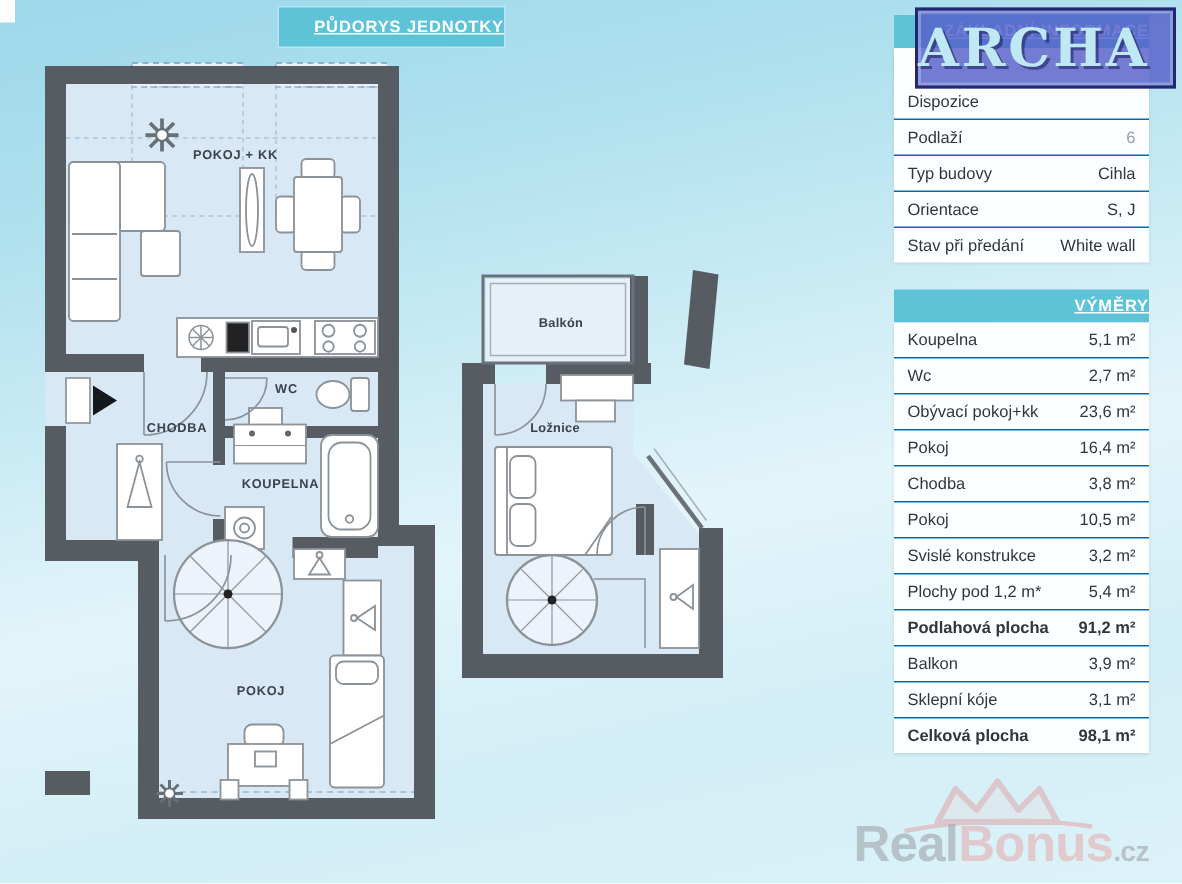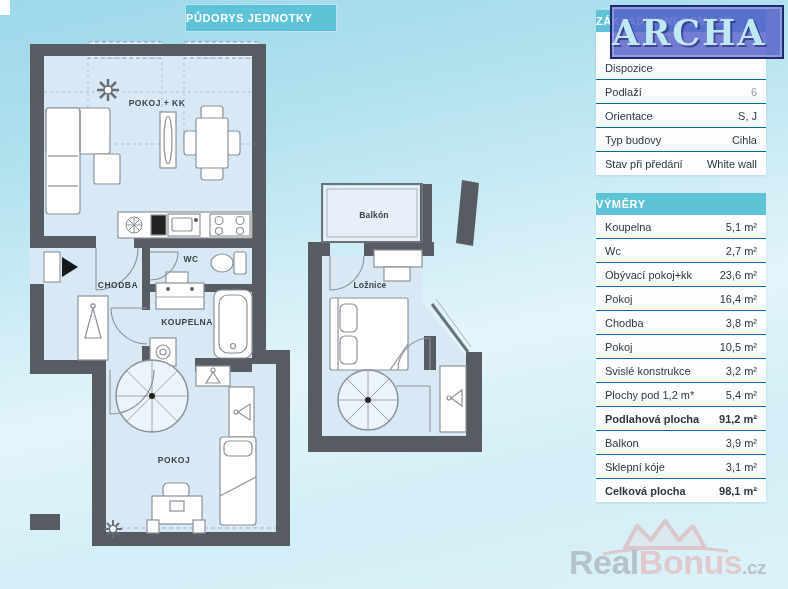--- a/index.html
+++ b/index.html
@@ -1,20 +1,20 @@
 <!DOCTYPE html>
 <html><head>
 <meta charset="utf-8">
 <style>
   html,body{margin:0;padding:0;}
   #screen{position:relative;width:788px;height:589px;overflow:hidden;
     font-family:"Liberation Sans",sans-serif;
     background:linear-gradient(168deg,#9dd8ea 0%,#aee0ee 20%,#cdecf5 42%,#e3f5fa 58%,#d2eef6 78%,#dcf2f8 100%);}
   .teal-header{background:#5fc3d8;color:#fff;font-size:11px;font-weight:bold;
-    letter-spacing:.6px;display:flex;align-items:center;justify-content:flex-start;height:22px;}
+    letter-spacing:.6px;display:flex;align-items:center;justify-content:flex-end;height:22px;text-decoration:underline;}
   .plan-title{position:absolute;left:186px;top:5px;width:150px;height:26px;box-shadow:0 0 0 1px rgba(255,255,255,.25);}
   .panel{position:absolute;left:596px;width:170px;}
   .panel-body{background:#fdfeff;box-shadow:0 1px 2px rgba(60,90,110,.15);}
   .row{display:flex;justify-content:space-between;align-items:center;height:23px;
     padding:0 9px;border-bottom:1px solid #0369a1;font-size:11px;color:#30363c;}
   .panel-body .row:last-child{border-bottom:none;}
   .row.bold{font-weight:bold;}
   .muted{color:#93a0ae;}
   #info-panel{top:10px;}
   #info-panel .panel-body{padding-top:24px;}
@@ -282,26 +282,26 @@
     <div class="panel-body">
       <div class="row">
         <span>Dispozice</span>
         <span></span>
       </div>
       <div class="row">
         <span>Podlaží</span>
         <span class="muted">6</span>
       </div>
       <div class="row">
+        <span>Typ budovy</span>
+        <span>Cihla</span>
+      </div>
+      <div class="row">
         <span>Orientace</span>
         <span>S, J</span>
-      </div>
-      <div class="row">
-        <span>Typ budovy</span>
-        <span>Cihla</span>
       </div>
       <div class="row">
         <span>Stav při předání</span>
         <span>White wall</span>
       </div>
     </div>
   </div>
 
   <div id="area-panel" class="panel">
     <div class="teal-header">

